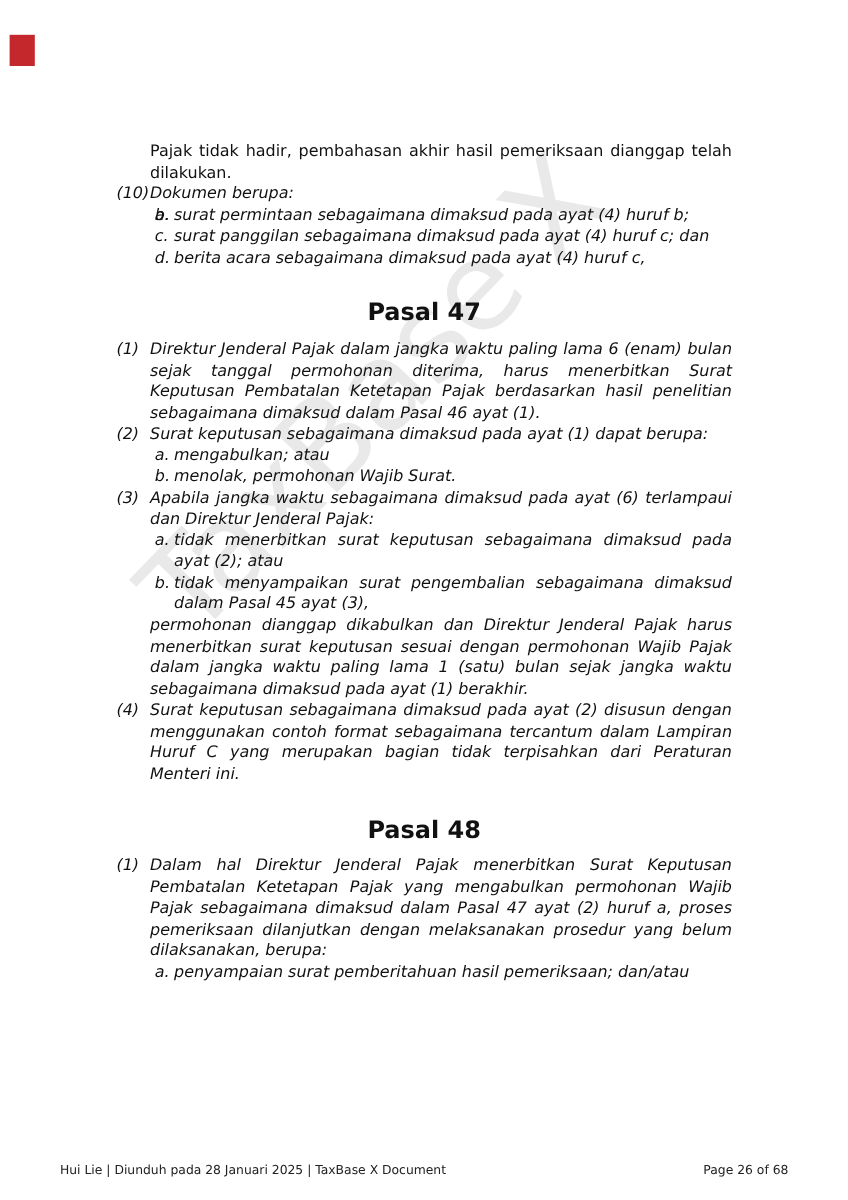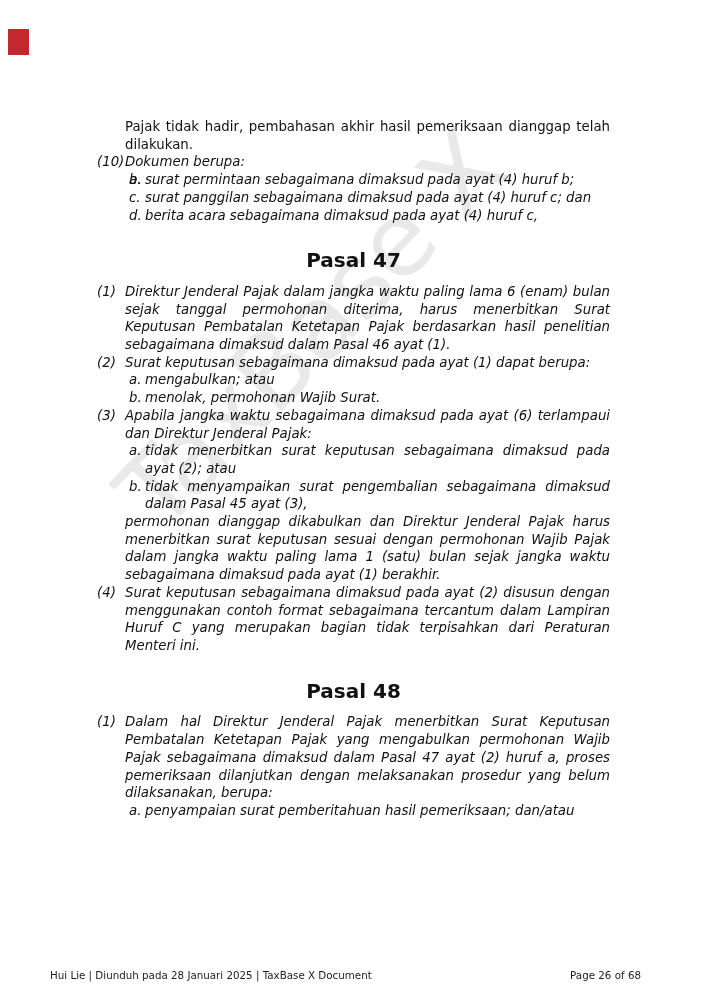--- a/index.html
+++ b/index.html
@@ -55,21 +55,21 @@
   .pasal-heading {
     text-align: center;
     font-weight: bold;
     font-size: 20px;
     margin-top: 28px;
     margin-bottom: 13px;
   }
   .footer {
     position: absolute;
     left: 50px;
-    right: 66px;
+    right: 50px;
     top: 969px;
     display: flex;
     justify-content: space-between;
     font-size: 10.3px;
     color: #222;
     z-index: 2;
   }
 </style>
 </head>
 <body>

